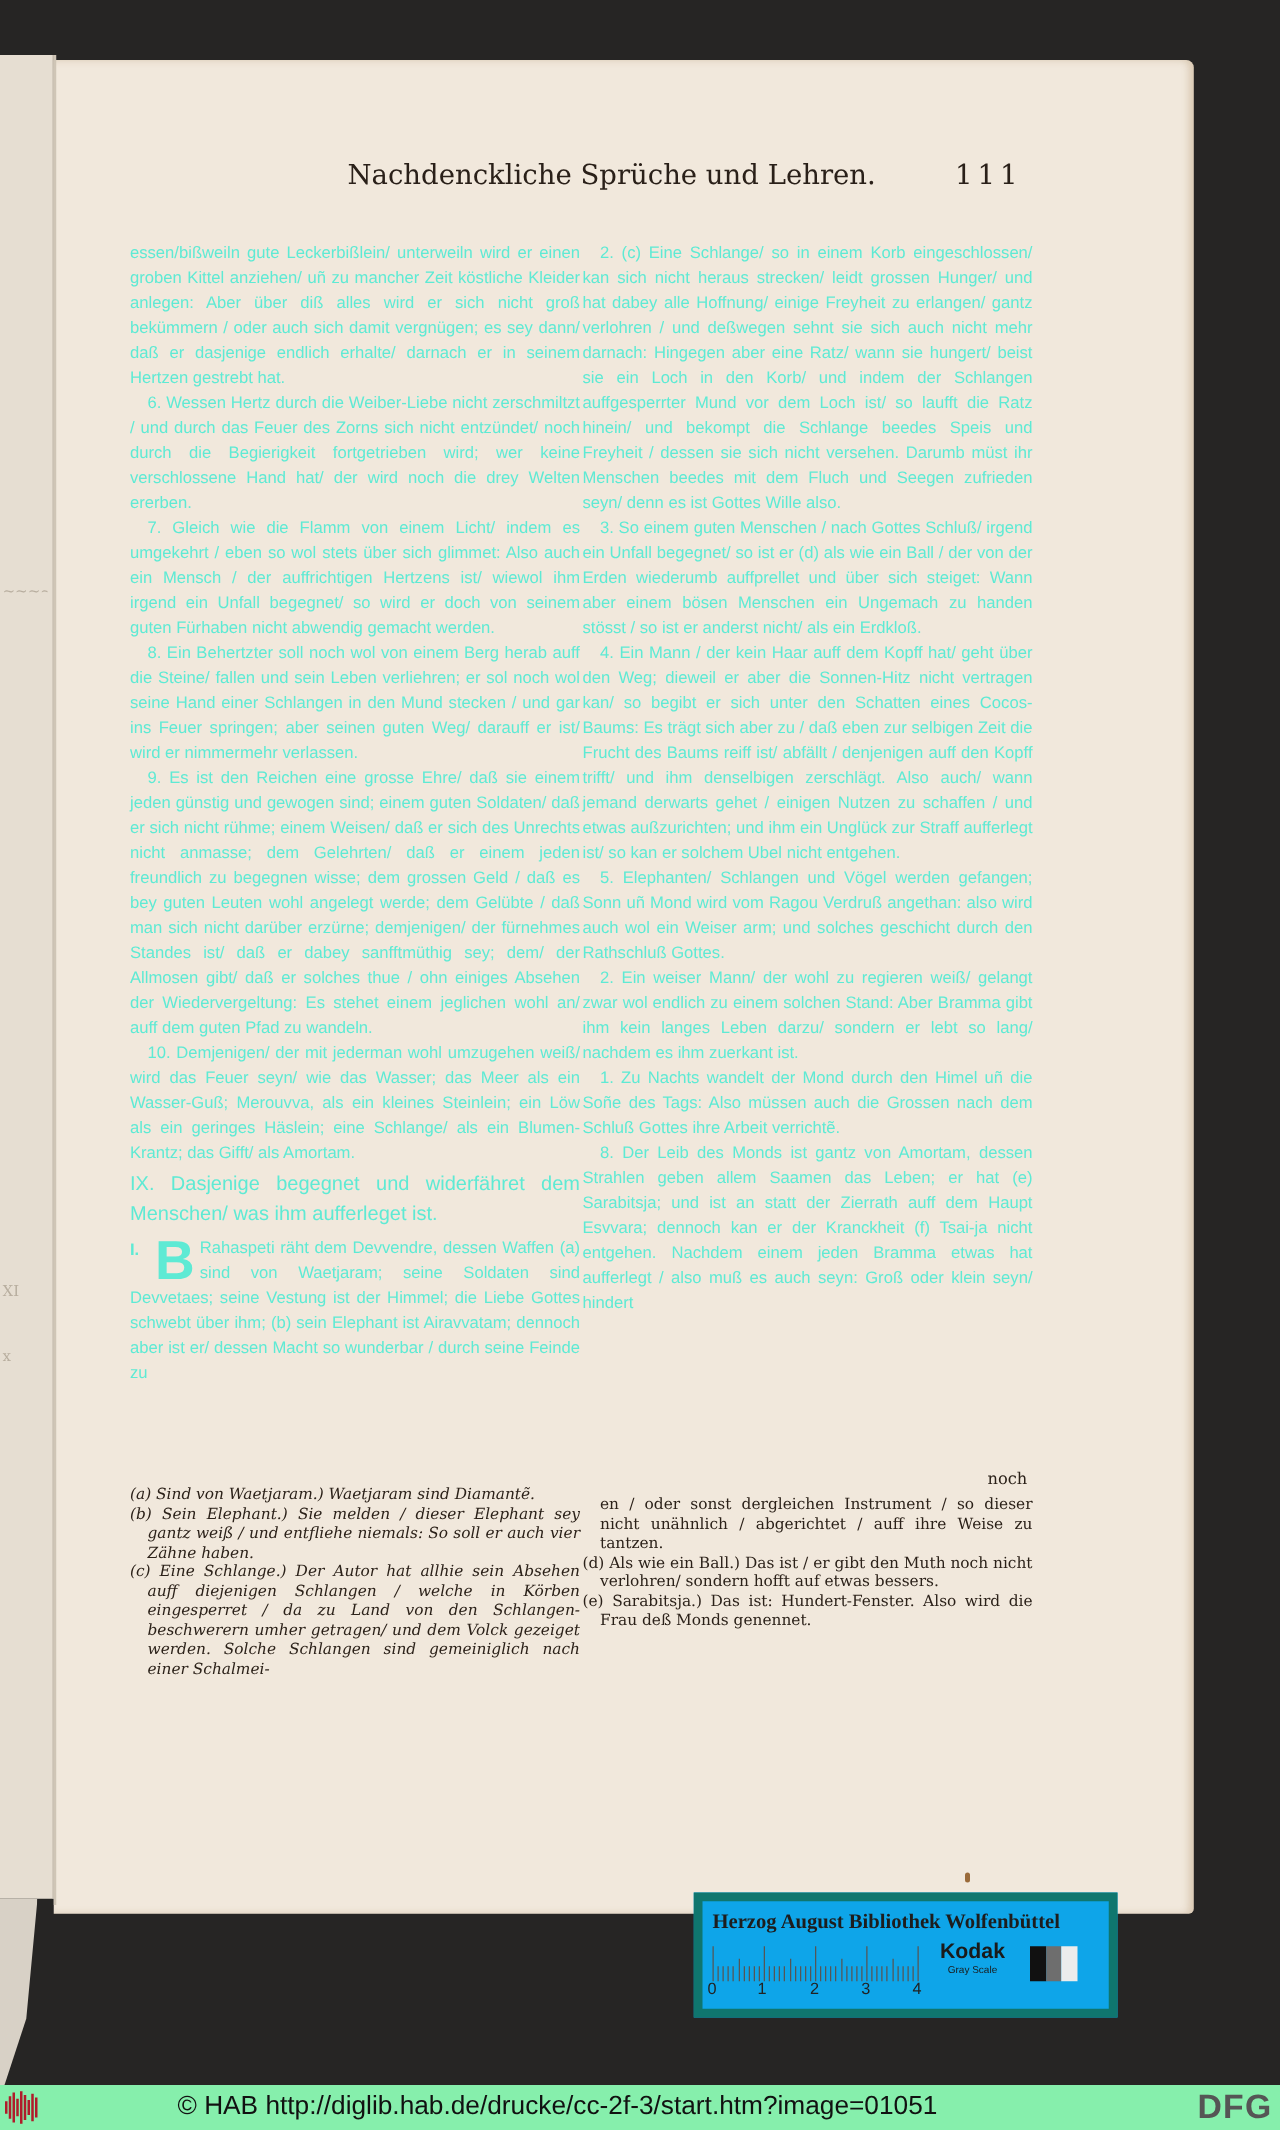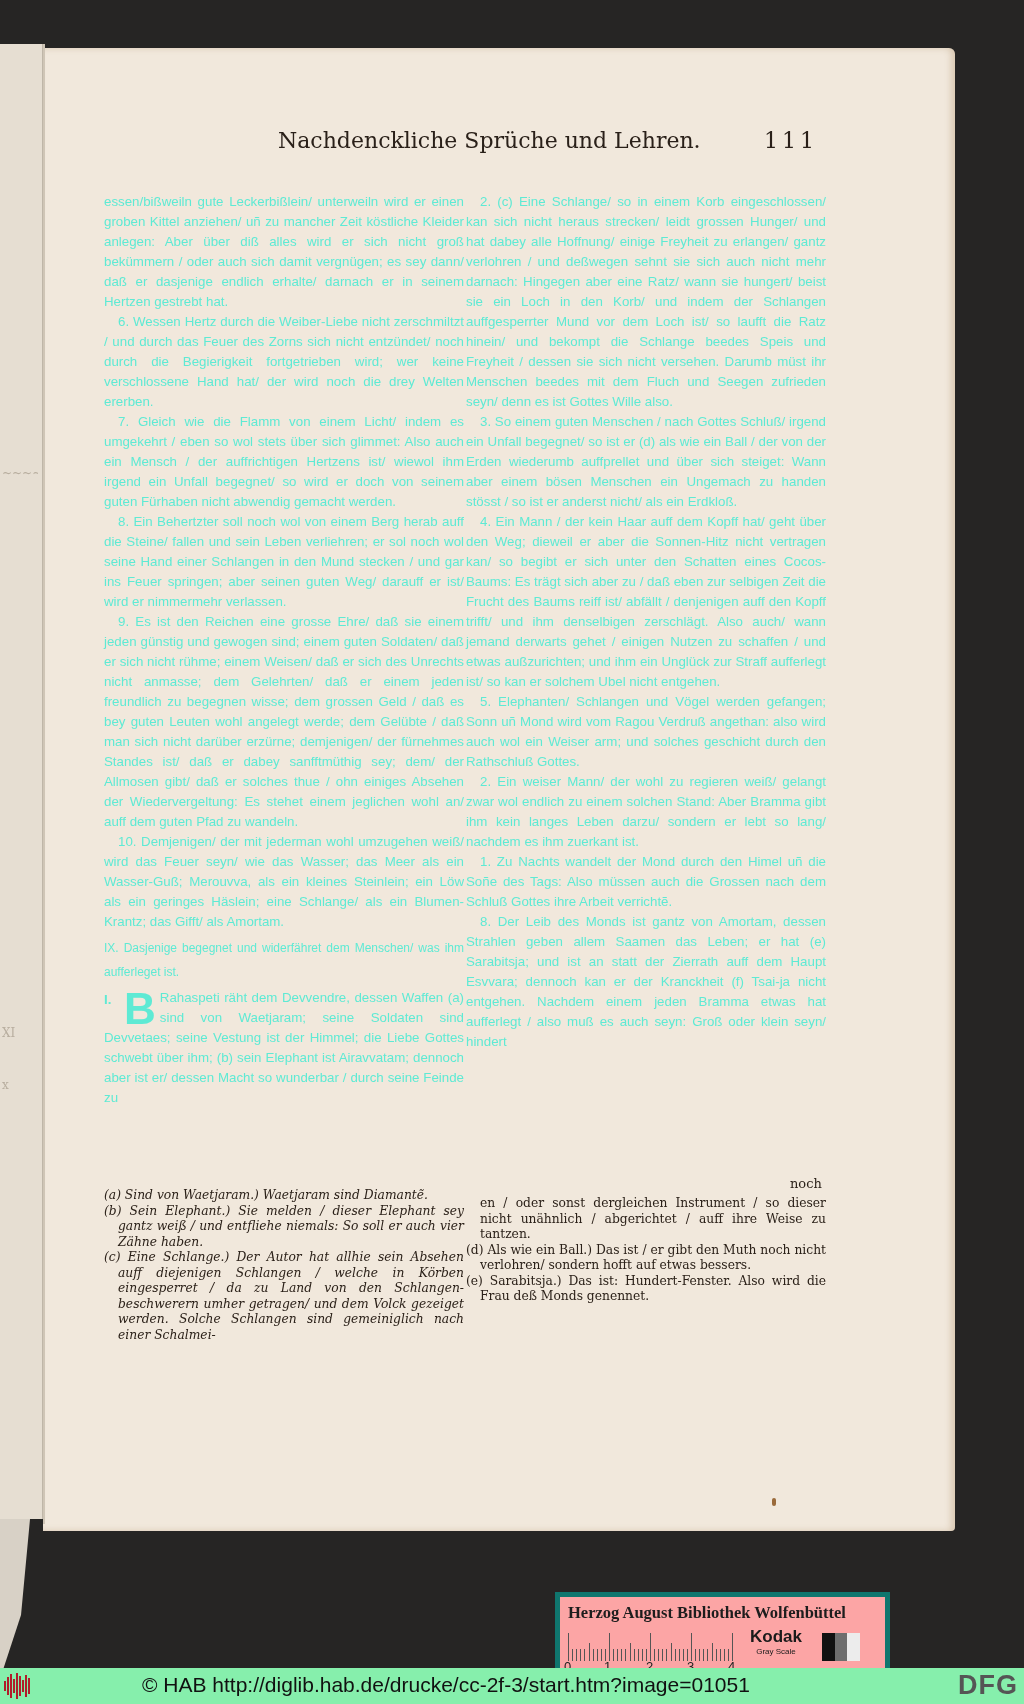--- a/index.html
+++ b/index.html
@@ -11,29 +11,29 @@
   .page{position:absolute;left:43px;top:48px;width:912px;height:1483px;background:#f1e8dc;border-radius:0 6px 4px 0;box-shadow:inset -4px 0 6px rgba(150,110,60,0.25);}
   .gutter-line{position:absolute;left:43px;top:44px;width:2px;height:1480px;background:#cfc5b6;}
   .running-head{position:absolute;top:128px;left:278px;width:540px;font-size:22px;color:#2a2019;font-family:"DejaVu Serif",serif;}
   .running-head .title{position:absolute;left:0;top:0;}
   .running-head .pageno{position:absolute;right:0;top:0;letter-spacing:4px;}
   .col{position:absolute;top:168px;width:360px;color:#5eead4;font-family:Liberation Sans, sans-serif;font-size:13.3px;line-height:20px;margin-top:24px;}
   .col.left{left:104px;}
   .col.right{left:466px;}
   .col p{margin:0;text-align:justify;}
   .col p.para{text-indent:14px;}
-  .heading-ix{font-size:12px;line-height:24px;margin:4px 0 4px 0 !important;text-indent:0 !important;}
+  .heading-ix{font-size:16px;line-height:24px;margin:4px 0 4px 0 !important;text-indent:0 !important;}
   .dropcap-para{position:relative;}
   .dropcap{float:left;font-size:44px;line-height:38px;margin:2px 4px 0 20px;font-weight:bold;}
   .notes{position:absolute;top:1188px;width:360px;color:#2b2119;font-size:12.3px;line-height:15.5px;font-family:"DejaVu Serif",serif;}
   .notes.left{left:104px;font-style:italic;}
   .notes.right{left:466px;}
   .notes p{margin:0;padding-left:14px;text-indent:-14px;text-align:justify;}
   .catch{position:absolute;left:780px;top:1160px;font-size:13px;color:#2b2119;}
-  .label{position:absolute;left:555px;top:1592px;width:325px;height:86px;background:#fca5a5;border:5px solid #0f766e;}
+  .label{position:absolute;left:555px;top:1514px;width:325px;height:86px;background:#0ea5e9;border:7px solid #0f766e;}
   .label .lib{position:absolute;left:8px;top:6px;font-family:"Liberation Serif",serif;font-weight:bold;font-size:16.5px;color:#1d1d1d;white-space:nowrap;}
   .ruler{position:absolute;left:8px;top:34px;width:170px;height:30px;}
   .ruler .tick{position:absolute;bottom:0;width:1px;background:#555;}
   .ruler-nums{position:absolute;left:4px;top:62px;width:180px;font-family:"Liberation Sans",sans-serif;font-size:13px;color:#222;}
   .ruler-nums span{position:absolute;}
   .kodak{position:absolute;left:190px;top:30px;font-family:"Liberation Sans",sans-serif;font-weight:bold;font-size:17px;color:#1a1a1a;}
   .kodak small{display:block;font-weight:normal;font-size:8px;text-align:center;}
   .gray{position:absolute;left:262px;top:36px;height:28px;width:38px;display:flex;}
   .gray div{flex:1;}
   .footer{position:absolute;left:0;top:1668px;width:1024px;height:40px;background:#86efac;text-align:right;}

